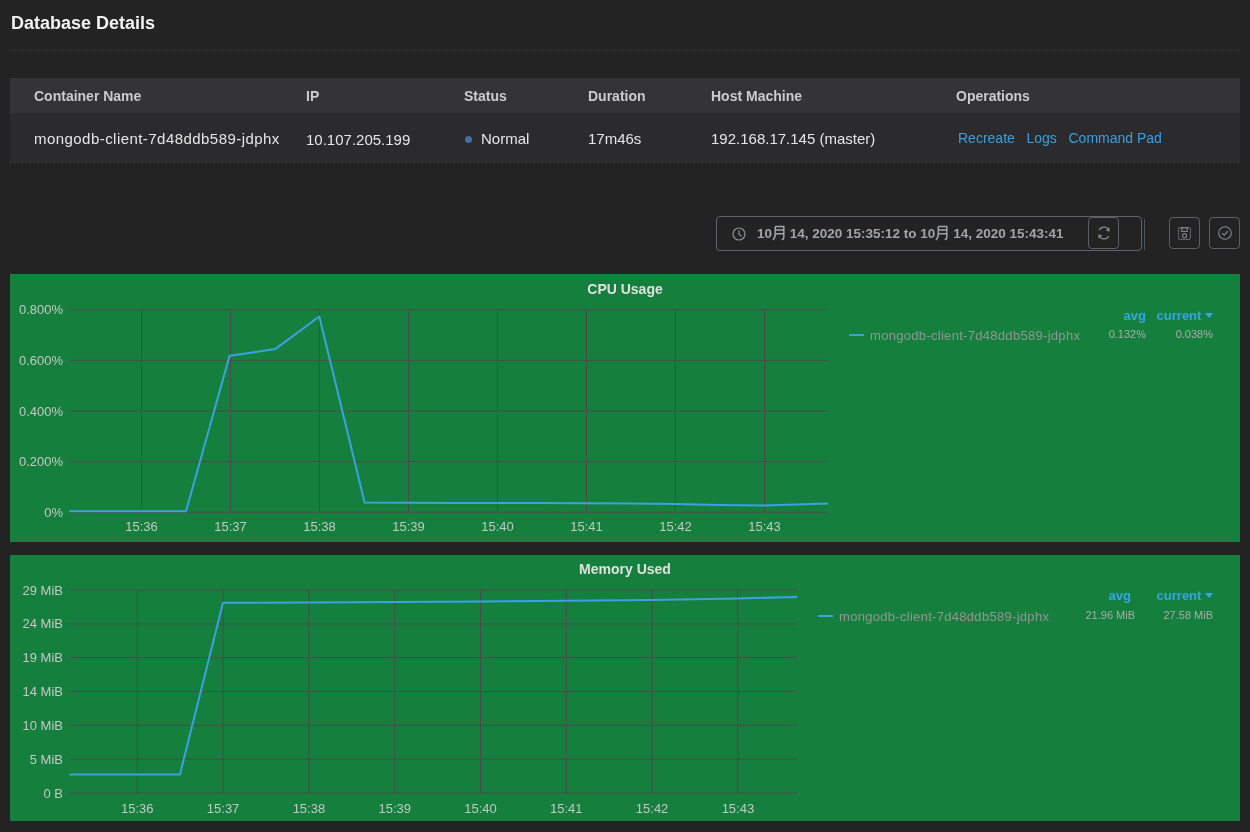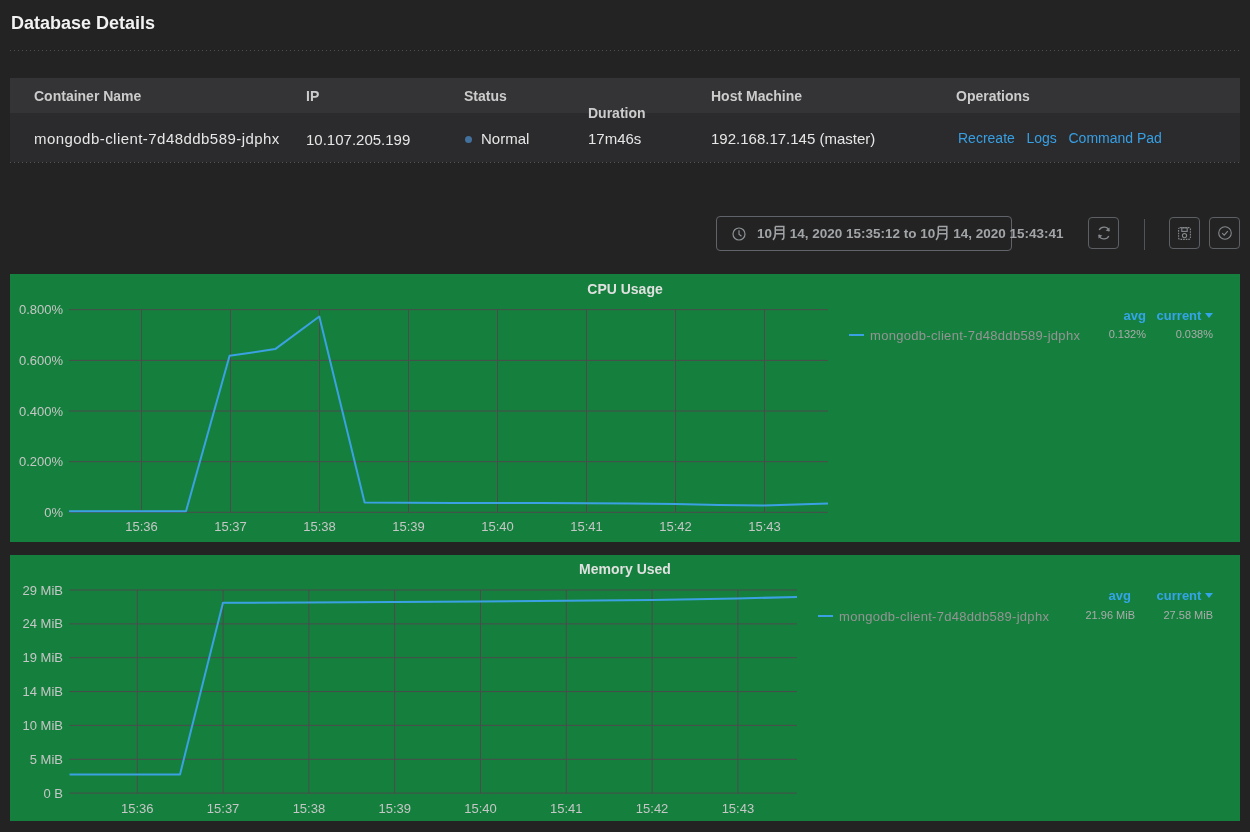--- a/index.html
+++ b/index.html
@@ -15,33 +15,33 @@
 
   <div class="abs" style="left:11px; top:13px; font-size:18px; font-weight:bold; color:#f2f2f2;">Database Details</div>
   <div class="abs" style="left:10px; top:50px; width:1230px; height:1px; background:repeating-linear-gradient(90deg,#4f4f4f 0 1.5px,transparent 1.5px 4px);"></div>
 
   <div class="panel" style="top:78px; height:35px; background:#343436;"></div>
   <div class="panel" style="top:113px; height:49px; background:#2b2b2d;"></div>
   <div class="abs" style="left:10px; top:162px; width:1230px; height:1px; background:repeating-linear-gradient(90deg,#565656 0 1.5px,transparent 1.5px 4px);"></div>
   <div class="abs hdr" style="top:88px; left:34px;">Container Name</div>
   <div class="abs hdr" style="top:88px; left:306px;">IP</div>
   <div class="abs hdr" style="top:88px; left:464px;">Status</div>
-  <div class="abs hdr" style="top:105px; left:588px;text-align:right;">Duration</div>
+  <div class="abs hdr" style="top:88px; left:588px;text-align:right;">Duration</div>
   <div class="abs hdr" style="top:88px; left:711px;">Host Machine</div>
   <div class="abs hdr" style="top:88px; left:956px;">Operations</div>
   <style>.hdr{font-size:14px;font-weight:bold;color:#cccccc;} .cel{font-size:15px;color:#e6e6e6;}</style>
   <div class="abs cel" style="top:130px; left:34px; letter-spacing:0.45px;">mongodb-client-7d48ddb589-jdphx</div>
   <div class="abs cel" style="top:131px; left:306px;">10.107.205.199</div>
   <div class="abs" style="top:136px; left:465px; width:7px; height:7px; border-radius:50%; background:#41719c;"></div>
   <div class="abs cel" style="top:130px; left:481px;">Normal</div>
   <div class="abs cel" style="top:130px; left:588px;">17m46s</div>
   <div class="abs cel" style="top:130px; left:711px;">192.168.17.145 (master)</div>
   <div class="abs" style="top:130px; left:958px; font-size:14px; color:#379fe3;">Recreate&nbsp;&nbsp;&nbsp;Logs&nbsp;&nbsp;&nbsp;Command&nbsp;Pad</div>
 
-  <div class="abs" id="datebox" style="left:716px; top:216px; width:296px; height:35px; border:1px solid #60646a; border-radius:4px; color:#a2a5a8; font-size:13.5px; font-weight:bold;">
+  <div class="abs" id="datebox" style="left:716px; top:216px; width:426px; height:35px; border:1px solid #60646a; border-radius:4px; color:#a2a5a8; font-size:13.5px; font-weight:bold;">
     <svg width="14" height="14" viewBox="0 0 14 14" style="position:absolute; left:15px; top:10px;">
       <circle cx="7" cy="7" r="6" fill="none" stroke="#8d9296" stroke-width="1.2"></circle>
       <path d="M7 3.2 V7.2 L9.5 9.2" fill="none" stroke="#8d9296" stroke-width="1.2"></path>
     </svg>
     <span style="position:absolute; left:40px; top:8px; white-space:nowrap;">10<svg width="14" height="16" viewBox="0 0 13 15" style="vertical-align:-3px;">
           <path d="M3 1.5 H11 V11.5 q0 2 -2 2 M3 1.5 V8 q0 4.2 -2.2 6 M3 4.8 H11 M3 8.2 H11" fill="none" stroke="#a2a5a8" stroke-width="1.4"></path>
         </svg> 14, 2020 15:35:12 to 10<svg width="14" height="16" viewBox="0 0 13 15" style="vertical-align:-3px;">
           <path d="M3 1.5 H11 V11.5 q0 2 -2 2 M3 1.5 V8 q0 4.2 -2.2 6 M3 4.8 H11 M3 8.2 H11" fill="none" stroke="#a2a5a8" stroke-width="1.4"></path>
         </svg> 14, 2020 15:43:41</span>
   </div>

